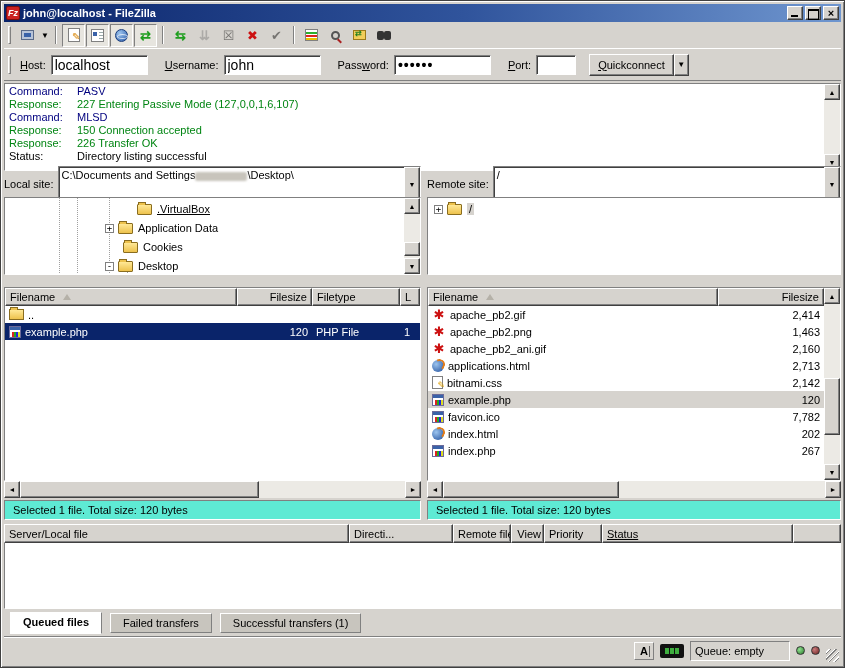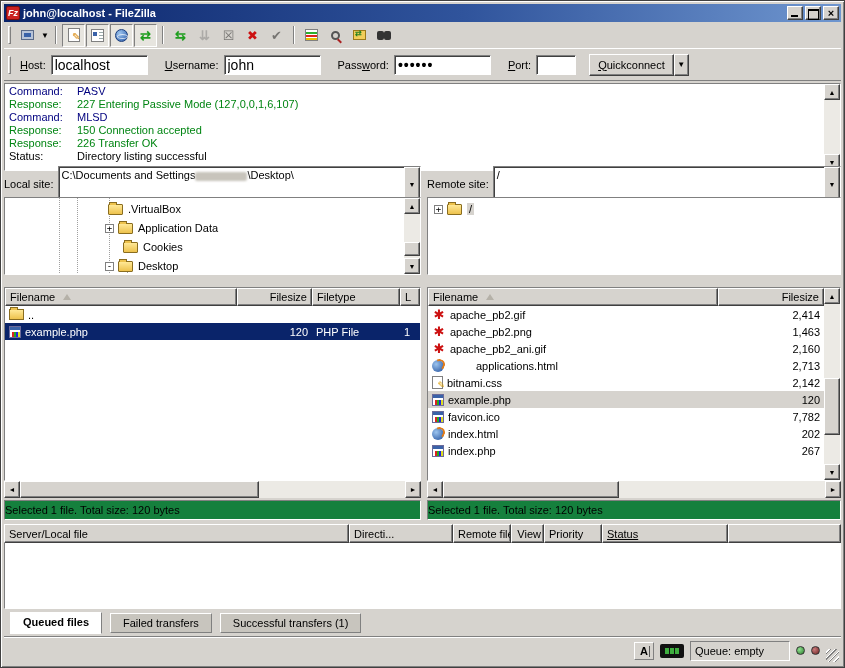--- a/index.html
+++ b/index.html
@@ -151,21 +151,21 @@
   .fi-html { width:12px; height:12px; border-radius:50%; background:radial-gradient(circle at 35% 35%,#9cc4ee,#1c4c9a); position:relative;}
   .fi-html::after { content:""; position:absolute; right:-1px; top:-1px; width:7px; height:7px; border-radius:50%;
                     border:2px solid #e07b1a; border-left-color:transparent; border-bottom-color:transparent; transform:rotate(15deg);}
   .fi-css { width:11px; height:13px; background:#fff; border:1px solid #808080; position:relative;}
   .fi-css::after { content:"✎"; position:absolute; right:-3px; bottom:-2px; color:#e0a000; font-size:9px; }
   .fi-php { width:12px; height:12px; background:#fff; border:1px solid #6a6a9a; position:relative;}
   .fi-php::before { content:""; position:absolute; left:0; top:0; right:0; height:3px; background:#3a62a8;}
   .fi-php::after { content:""; position:absolute; left:2px; top:5px; width:8px; height:5px;
                    background:linear-gradient(90deg,#d22 0 2px,#2a2 2px 4px,#22d 4px 6px,#dd2 6px 8px);}
   .statusline { height:20px; margin-top:2px; border:1px solid #808080; border-bottom-color:#fff; border-right-color:#fff;
-                display:flex; align-items:center; padding:0 0; flex:0 0 auto; background:#15803d; }
+                display:flex; align-items:center; padding:0 8px; flex:0 0 auto; background:#5eead4; }
 
   
   .queuewrap { height:85px; margin-top:4px; display:flex; flex-direction:column; flex:0 0 auto; }
   .qhdr { height:19px; display:flex; flex:0 0 auto; background:#d6d3ce; }
   .qbody { flex:1; background:#fff; border:1px solid #808080; border-top:none; border-bottom-color:#fff; border-right-color:#fff;}
 
   
   .tabsrow { height:25px; display:flex; align-items:center; padding:2px 0 0 6px; gap:8px; flex:0 0 auto; }
   .tab { height:20px; padding:3px 12px; background:#c8c5be; border:1px solid #fff; border-bottom:1px solid #808080;
          border-right-color:#808080; white-space:nowrap; }
@@ -316,21 +316,21 @@
         <div class="combo">
           <div class="val"><span>C:\Documents and Settings</span><span class="redact"></span><span>\Desktop\</span></div>
           <div class="cbtn">▼</div>
         </div>
       </div>
       <div class="treewrap panel-sunken">
         <div class="treebody">
           <div class="tguide" style="left:54px;"></div>
           <div class="tguide" style="left:72px;"></div>
           <div class="tguide" style="left:104px; top:0; bottom:0;"></div>
-          <div class="trow" style="left:103px; top:3px;">
+          <div class="trow" style="left:132px; top:3px;text-decoration:underline;">
             <span class="folder"></span>
             <span class="tlabel">.VirtualBox</span>
           </div>
           <div class="trow" style="left:100px; top:22px;">
             <span class="expander">+</span>
             <span class="folder"></span>
             <span class="tlabel">Application Data</span>
           </div>
           <div class="trow" style="left:118px; top:41px;">
             <span class="folder"></span>
@@ -454,21 +454,21 @@
               <div class="cell num" style="flex:1;">1,463</div>
             </div>
             <div class="frow">
               <div class="cell" style="width:290px;">
                   <span class="fi fi-img">✱</span>
                   <span>apache_pb2_ani.gif</span>
                 </div>
               <div class="cell num" style="flex:1;">2,160</div>
             </div>
             <div class="frow">
-              <div class="cell" style="width:290px;gap:28px;">
+              <div class="cell" style="width:290px;">
                   <span class="fi fi-html"></span>
                   <span>applications.html</span>
                 </div>
               <div class="cell num" style="flex:1;">2,713</div>
             </div>
             <div class="frow">
               <div class="cell" style="width:290px;">
                   <span class="fi fi-css"></span>
                   <span>bitnami.css</span>
                 </div>
@@ -535,21 +535,21 @@
         </div>
       <div class="hcell" style="width:58px;">
           <span>Remote file</span>
         </div>
       <div class="hcell num" style="width:33px; padding:2px 2px;">
           <span>View</span>
         </div>
       <div class="hcell" style="width:58px;">
           <span>Priority</span>
         </div>
-      <div class="hcell" style="width:126px;text-decoration:underline;">
+      <div class="hcell" style="width:191px;text-decoration:underline;">
           <span>Status</span>
         </div>
       <div class="hcell" style="flex:1;"></div>
     </div>
     <div class="qbody"></div>
   </div>
 
   <div class="tabsrow">
     <div class="tab active">Queued files</div>
     <div class="tab">Failed transfers</div>

